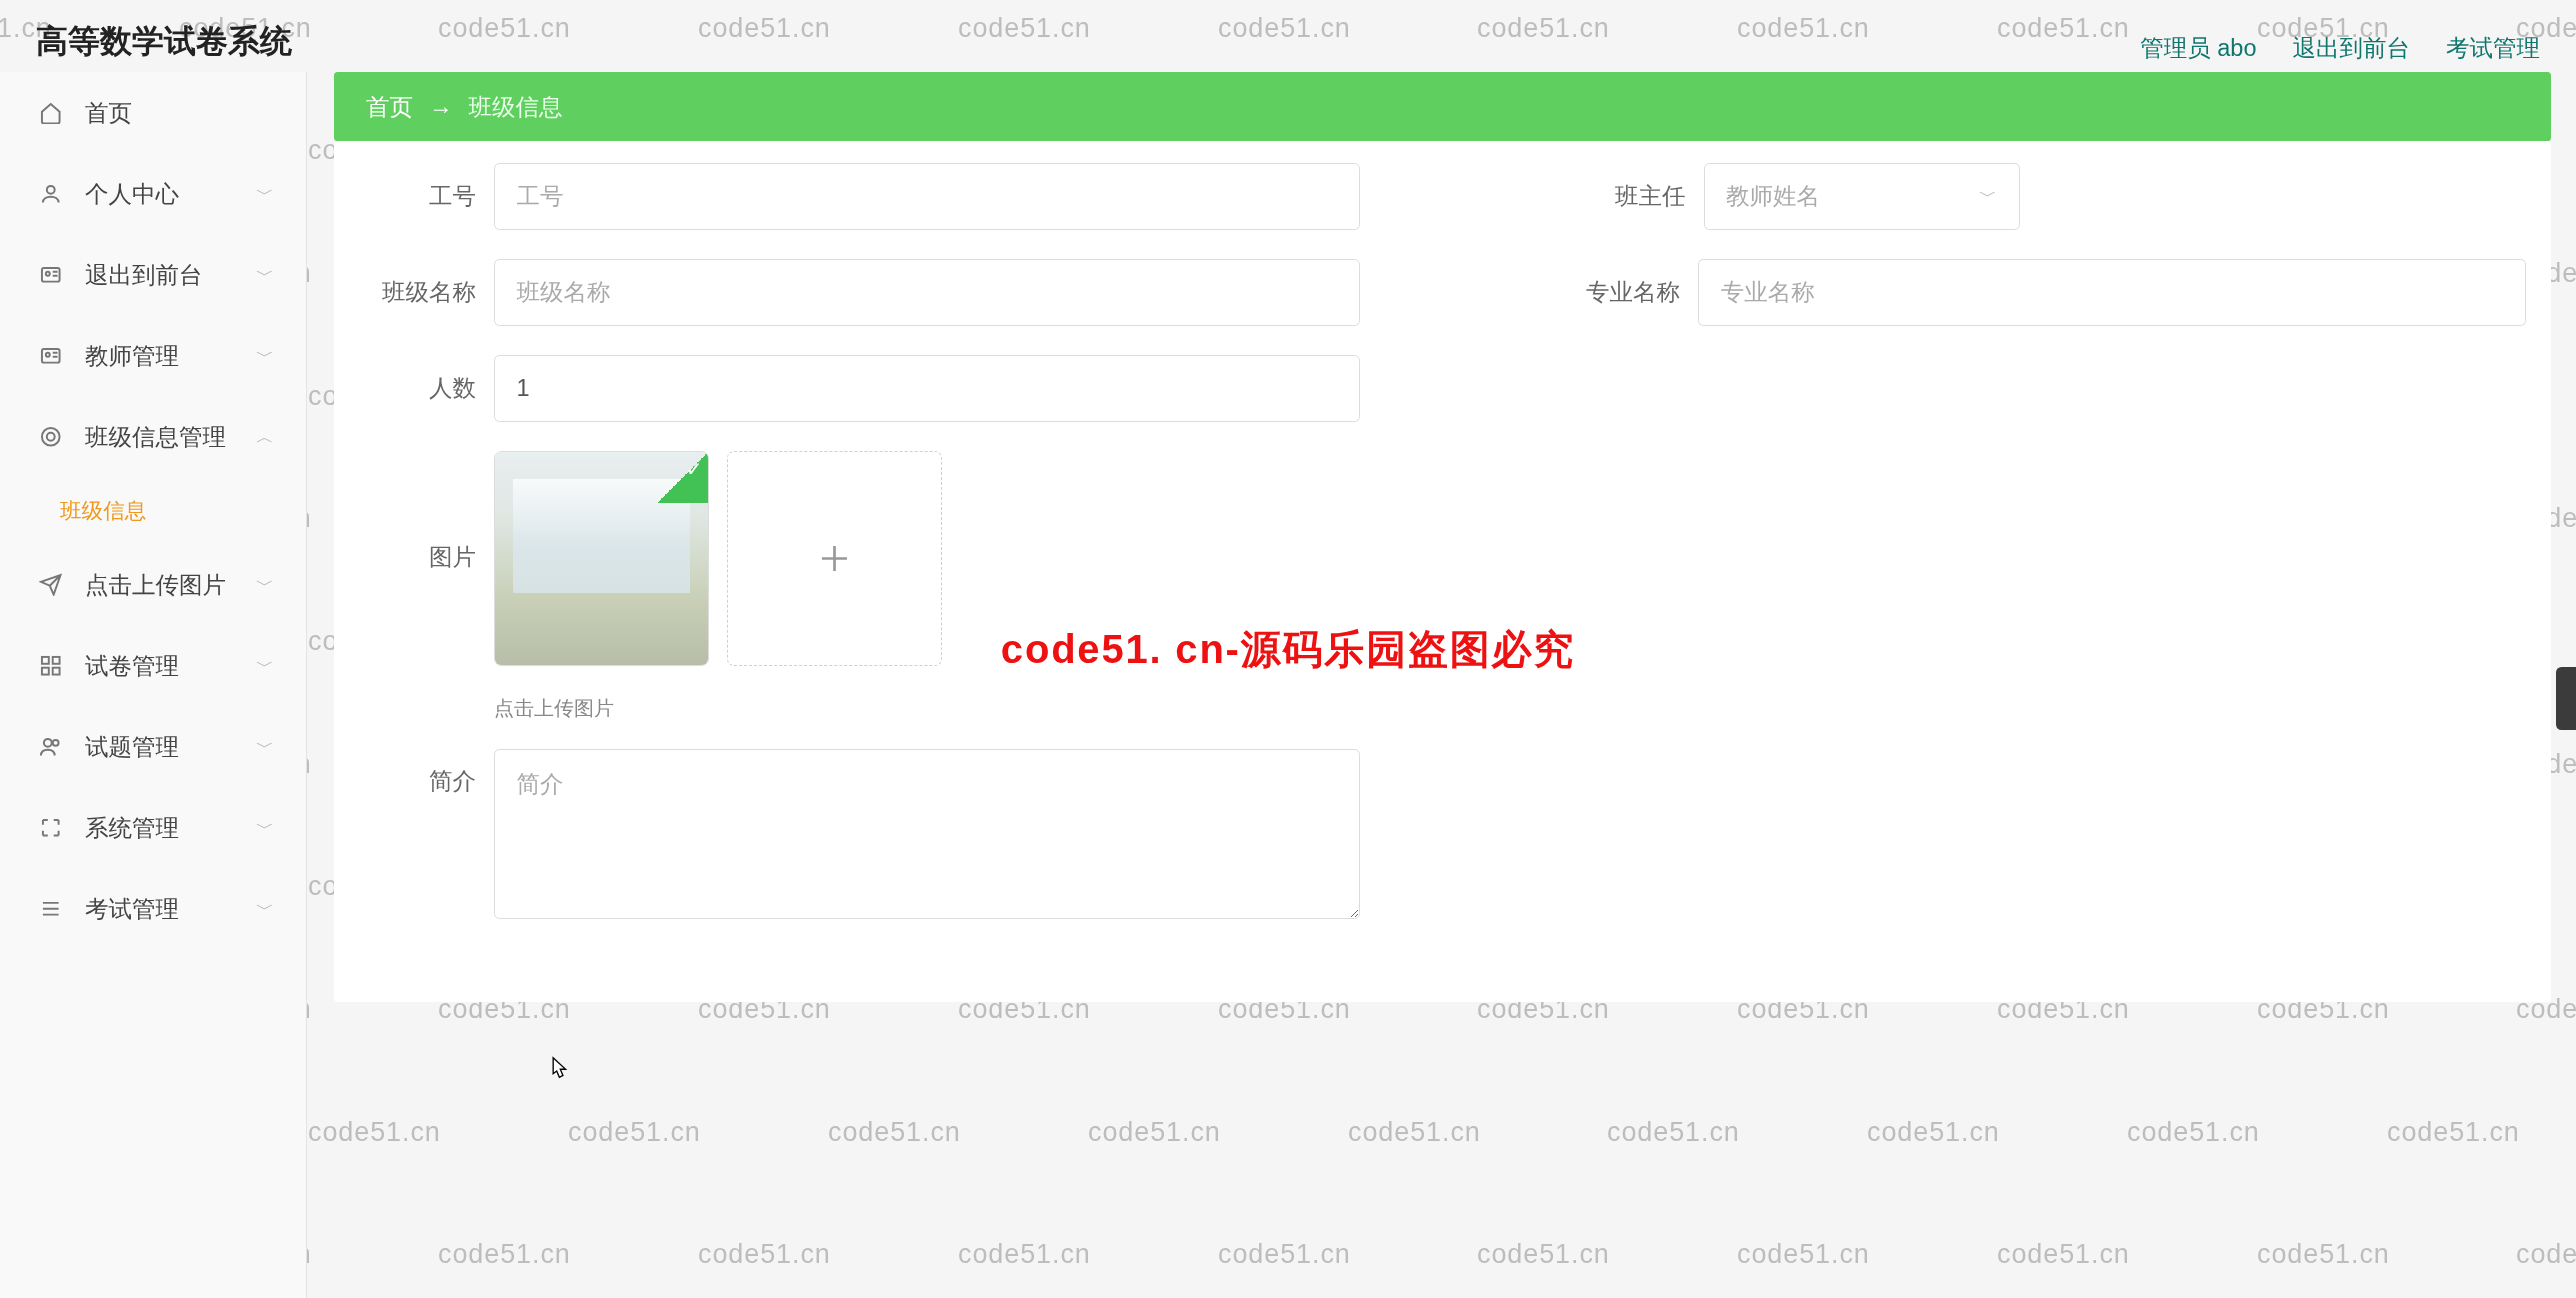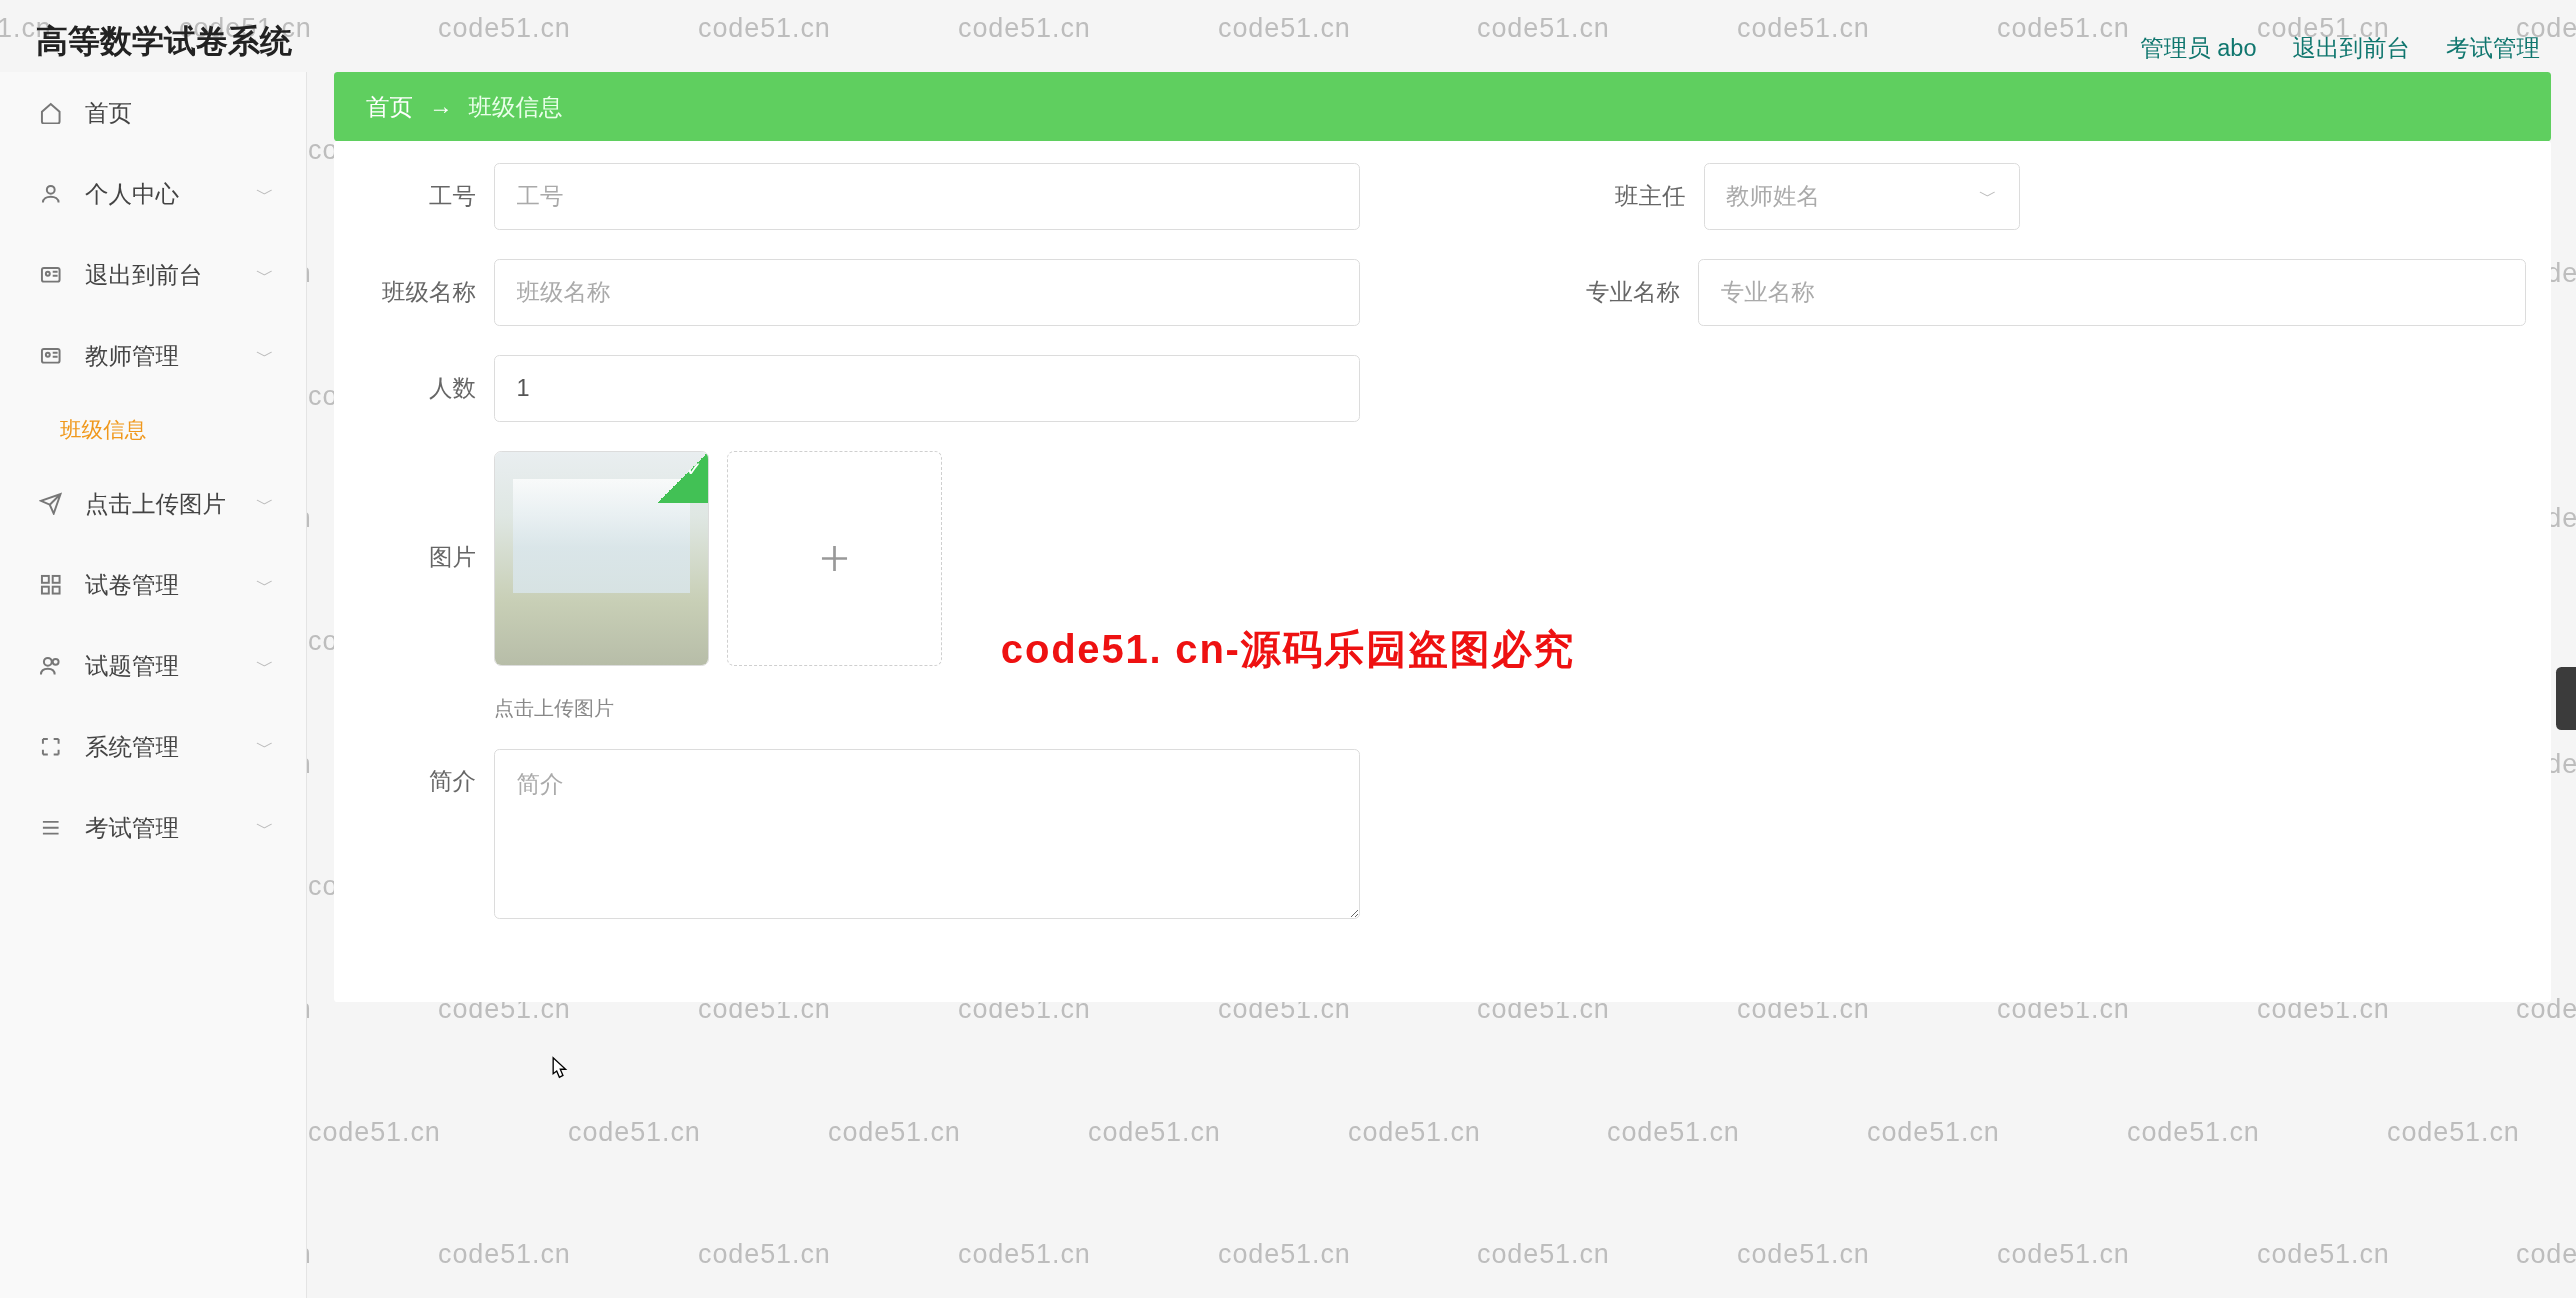--- a/index.html
+++ b/index.html
@@ -227,20 +227,30 @@
     <span class="ico">
         <svg width="23.5" height="23.5" viewBox="0 0 24 24" fill="none" stroke="currentColor" stroke-width="2">
           <rect x="3" y="5" width="18" height="14" rx="2"></rect>
           <circle cx="9" cy="11" r="2"></circle>
           <path d="M14 9h5M14 13h5"></path>
         </svg>
       </span>
     <span>教师管理</span>
     <span class="caret">﹀</span>
   </div>
+  <div class="menu-item">
+    <span class="ico">
+        <svg width="23.5" height="23.5" viewBox="0 0 24 24" fill="none" stroke="currentColor" stroke-width="2">
+          <circle cx="12" cy="12" r="9"></circle>
+          <circle cx="12" cy="12" r="4"></circle>
+        </svg>
+      </span>
+    <span>班级信息管理</span>
+    <span class="caret">︿</span>
+  </div>
   <div class="sub-item">班级信息</div>
   <div class="menu-item">
     <span class="ico">
         <svg width="23.5" height="23.5" viewBox="0 0 24 24" fill="none" stroke="currentColor" stroke-width="2">
           <path d="M22 2 11 13M22 2 15 22l-4-9-9-4z"></path>
         </svg>
       </span>
     <span>点击上传图片</span>
     <span class="caret">﹀</span>
   </div>

